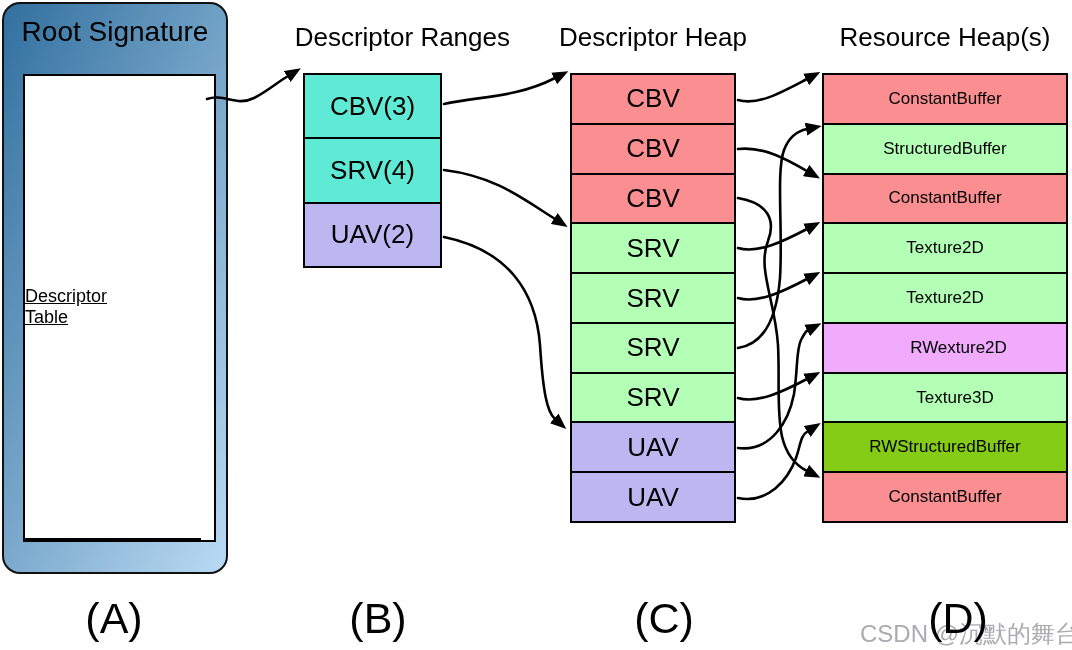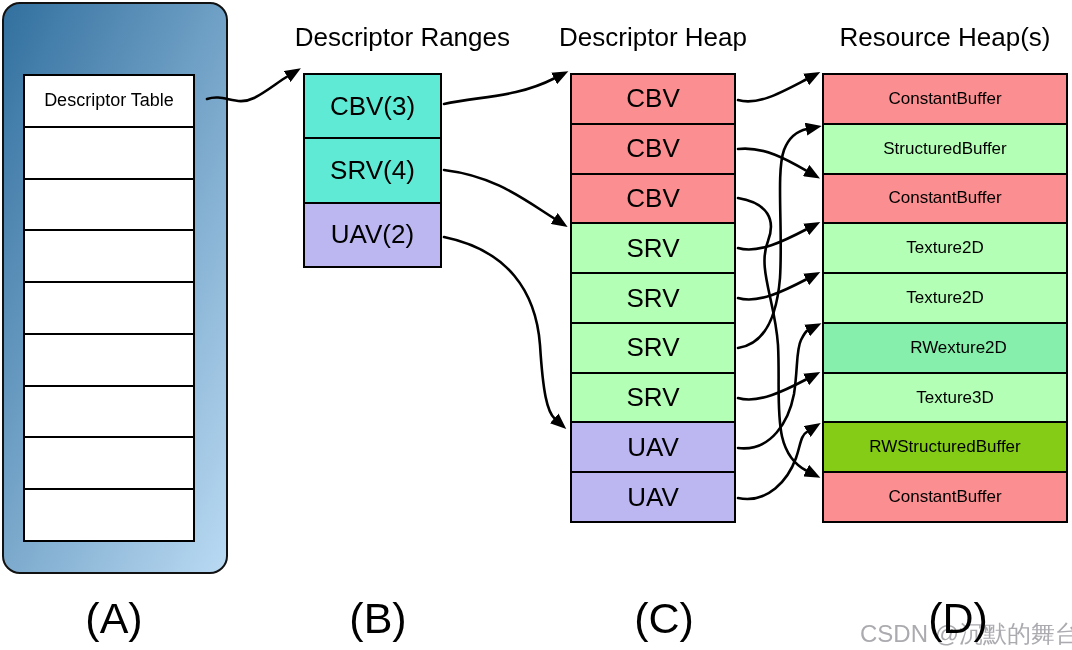--- a/index.html
+++ b/index.html
@@ -8,22 +8,22 @@
     font-family:"Liberation Sans", sans-serif;color:#000;
   }
   .abs{position:absolute;}
   
   #root-box{
     left:2px;top:2px;width:226px;height:572px;border:2px solid #111;border-radius:18px;
     box-sizing:border-box;
   }
   #root-title{left:2px;top:16px;width:226px;text-align:center;font-size:28px;letter-spacing:0px;}
   #root-table{
-    left:23px;top:74px;width:172px;height:468px;border:2px solid #000;background:#fff;
-    box-sizing:border-box;display:flex;flex-direction:column;
+    left:23px;top:74px;width:193px;height:468px;border:2px solid #000;background:#fff;
+    box-sizing:border-box;display:flex;flex-direction:row;text-decoration:underline;
   }
   .root-row{flex:1;border-bottom:2px solid #000;display:flex;align-items:center;justify-content:center;
     font-size:18px;background:#fff;}
   .root-row:last-child{border-bottom:none;}
   
   .stackbox{border:2px solid #000;box-sizing:border-box;display:flex;flex-direction:column;background:#fff;}
   .stackbox .cell{flex:1;border-bottom:2px solid #000;display:flex;align-items:center;justify-content:center;}
   .stackbox .cell:last-child{border-bottom:none;}
   #ranges-box{left:303px;top:73px;width:139px;height:195px;}
   #ranges-box .cell{font-size:26px;}
@@ -42,20 +42,21 @@
     color:#9c9ca2;opacity:.85;white-space:nowrap;}
   
   #arrows{left:0;top:0;pointer-events:none;}
 </style>
 </head>
 <body>
 
 <div id="canvas">
 
   <div id="root-box" class="abs" style="background: linear-gradient(115deg, rgb(50, 112, 159) 0%, rgb(186, 218, 243) 100%);"></div>
+  <div id="root-title" class="abs">Root Signature</div>
   <div id="root-table" class="abs">
 
       <div class="root-row">
         <span>Descriptor Table</span>
       </div>
 
       <div class="root-row">
         <span></span>
       </div>
 
@@ -160,21 +161,21 @@
       </div>
 
       <div class="cell" style="background: rgb(180, 255, 182);">
         <span>Texture2D</span>
       </div>
 
       <div class="cell" style="background: rgb(180, 255, 182);">
         <span>Texture2D</span>
       </div>
 
-      <div class="cell" style="background: #86efac; padding-left: 27px;">
+      <div class="cell" style="background: #f0abfc; padding-left: 27px;">
         <span>RWexture2D</span>
       </div>
 
       <div class="cell" style="background: rgb(180, 255, 182); padding-left: 20px;">
         <span>Texture3D</span>
       </div>
 
       <div class="cell" style="background: #84cc16;">
         <span>RWStructuredBuffer</span>
       </div>

